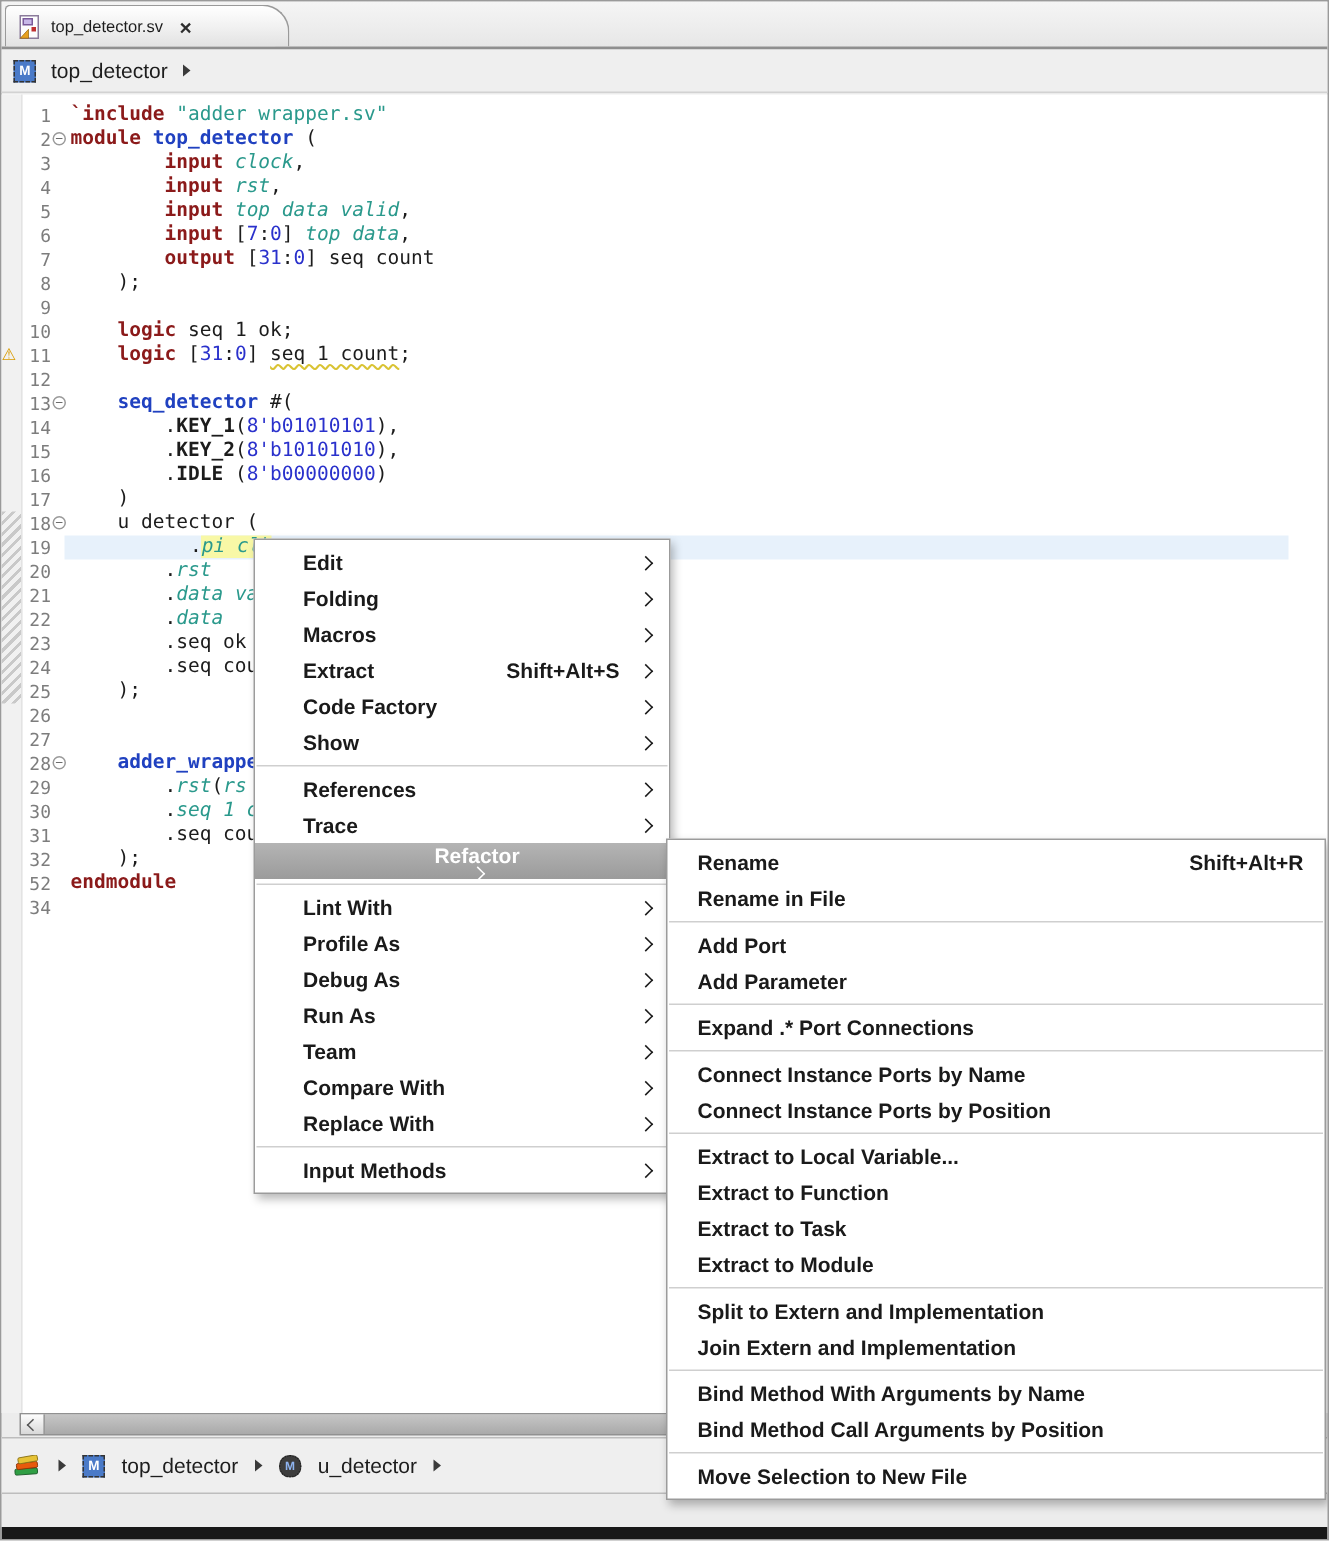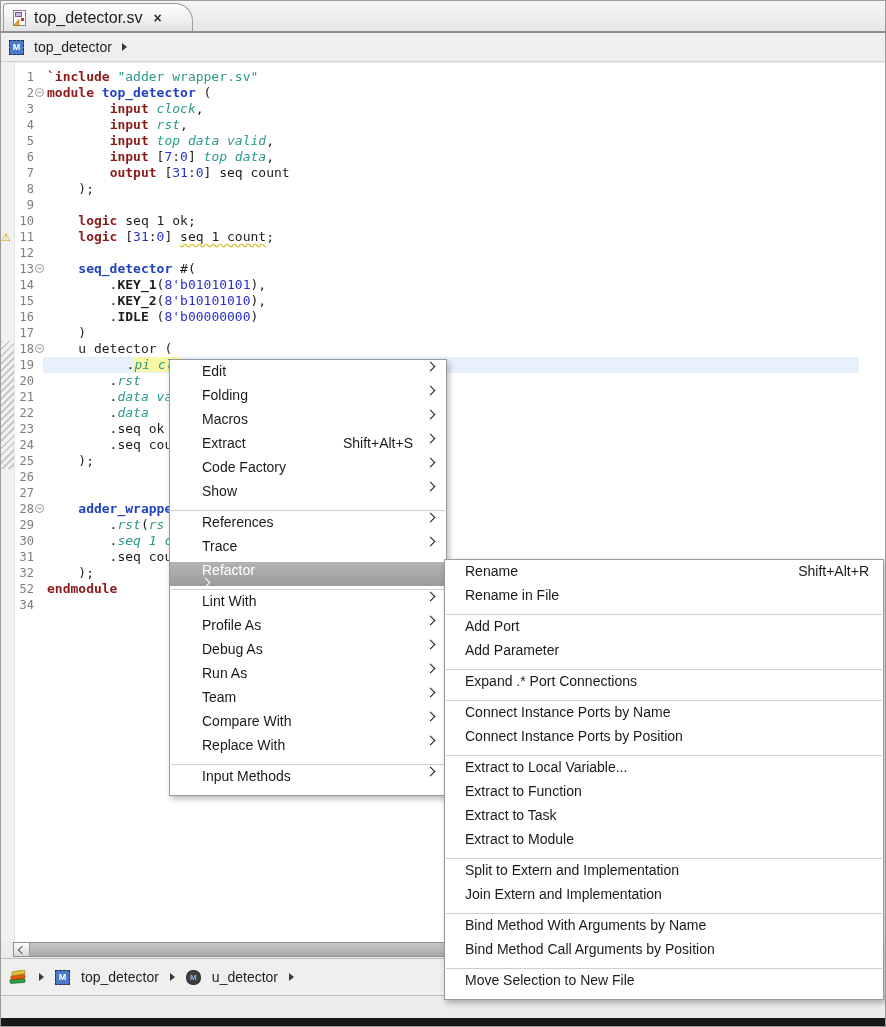--- a/index.html
+++ b/index.html
@@ -5,21 +5,21 @@
   html,body{margin:0;padding:0;background:#d8d8d8;}
   .screen{position:relative;width:886px;height:1027px;background:#ececec;border:1px solid #9a9a9a;
           box-sizing:border-box;overflow:hidden;font-family:"Liberation Sans",sans-serif;}
 
   
   .tabstrip{position:absolute;left:0;top:0;width:100%;height:32px;
             background:linear-gradient(#f5f5f5,#e7e7e7);border-bottom:2px solid #8f8f8f;box-sizing:border-box;}
   .tab{position:absolute;left:2px;top:2px;height:28px;width:190px;box-sizing:border-box;
        background:linear-gradient(#ffffff,#f0f0f0 55%,#e2e2e2);border:1px solid #9a9a9a;border-bottom:none;
        border-radius:4px 18px 0 0;display:flex;align-items:center;gap:7px;padding:0 12px 0 8px;}
-  .tab-label{font-size:16px;color:#1d1d1d;}
+  .tab-label{font-size:11px;color:#1d1d1d;}
   .tab-close{font-size:14px;font-weight:bold;color:#2e2e2e;margin-left:4px;cursor:default;}
 
   
   .crumb-top{position:absolute;left:0;top:32px;width:100%;height:29px;background:#efefef;
              border-bottom:1px solid #d2d2d2;box-sizing:border-box;
              display:flex;align-items:center;gap:10px;padding-left:8px;font-size:14px;color:#1d1d1d;}
   .micon{width:15px;height:15px;background:#4a7ac8;border:1px dashed #333;box-sizing:border-box;
          color:#fff;font-size:9px;font-weight:bold;display:flex;align-items:center;justify-content:center;}
   .iicon{width:15px;height:15px;background:#3d3d3d;border:1px dotted #222;border-radius:7px;box-sizing:border-box;
          color:#8fb4f0;font-size:8px;font-weight:bold;display:flex;align-items:center;justify-content:center;}
@@ -63,21 +63,21 @@
   .crumb-bottom{position:absolute;left:0;top:957px;width:100%;height:38px;background:#efefef;
                 border-top:1px solid #bdbdbd;border-bottom:1px solid #bdbdbd;box-sizing:border-box;
                 display:flex;align-items:center;gap:11px;padding-left:8px;font-size:14px;color:#1d1d1d;}
   .bottom-strip{position:absolute;left:0;top:1017px;width:100%;height:10px;background:#181818;}
 
   
   .menu{position:absolute;background:#ffffff;border:1px solid #9b9b9b;box-shadow:2px 3px 6px rgba(0,0,0,.28);
         padding:3px 0;font-size:14px;color:#1a1a1a;box-sizing:border-box;}
   .ctx{left:168px;top:358px;width:278px;z-index:10;}
   .sub{left:443px;top:558px;width:440px;z-index:11;}
-  .mi{height:24px;display:flex;align-items:flex-start;padding:0 12px 0 32px;box-sizing:border-box;}
+  .mi{height:24px;display:flex;align-items:center;padding:0 12px 0 32px;box-sizing:border-box;font-weight:bold;}
   .sub .mi{padding-left:20px;padding-right:14px;}
   .mi-sp{flex:1;}
   .mi-short{margin-right:14px;}
   .sub .mi-short{margin-right:0;}
   .chev{width:6px;height:6px;border-top:1.5px solid currentColor;border-right:1.5px solid currentColor;
         transform:rotate(45deg);flex:0 0 auto;}
   .mi.hi{background:linear-gradient(#b4b4b4,#9b9b9b);color:#fff;flex-direction:column;}
   .sub .mi.hi{background:linear-gradient(#bdbdbd,#989898);border-top:1px solid #8e8e8e;border-bottom:1px solid #8e8e8e;}
   .msep{height:1px;background:#cfcfcf;margin:3px 1px;}
 </style>

